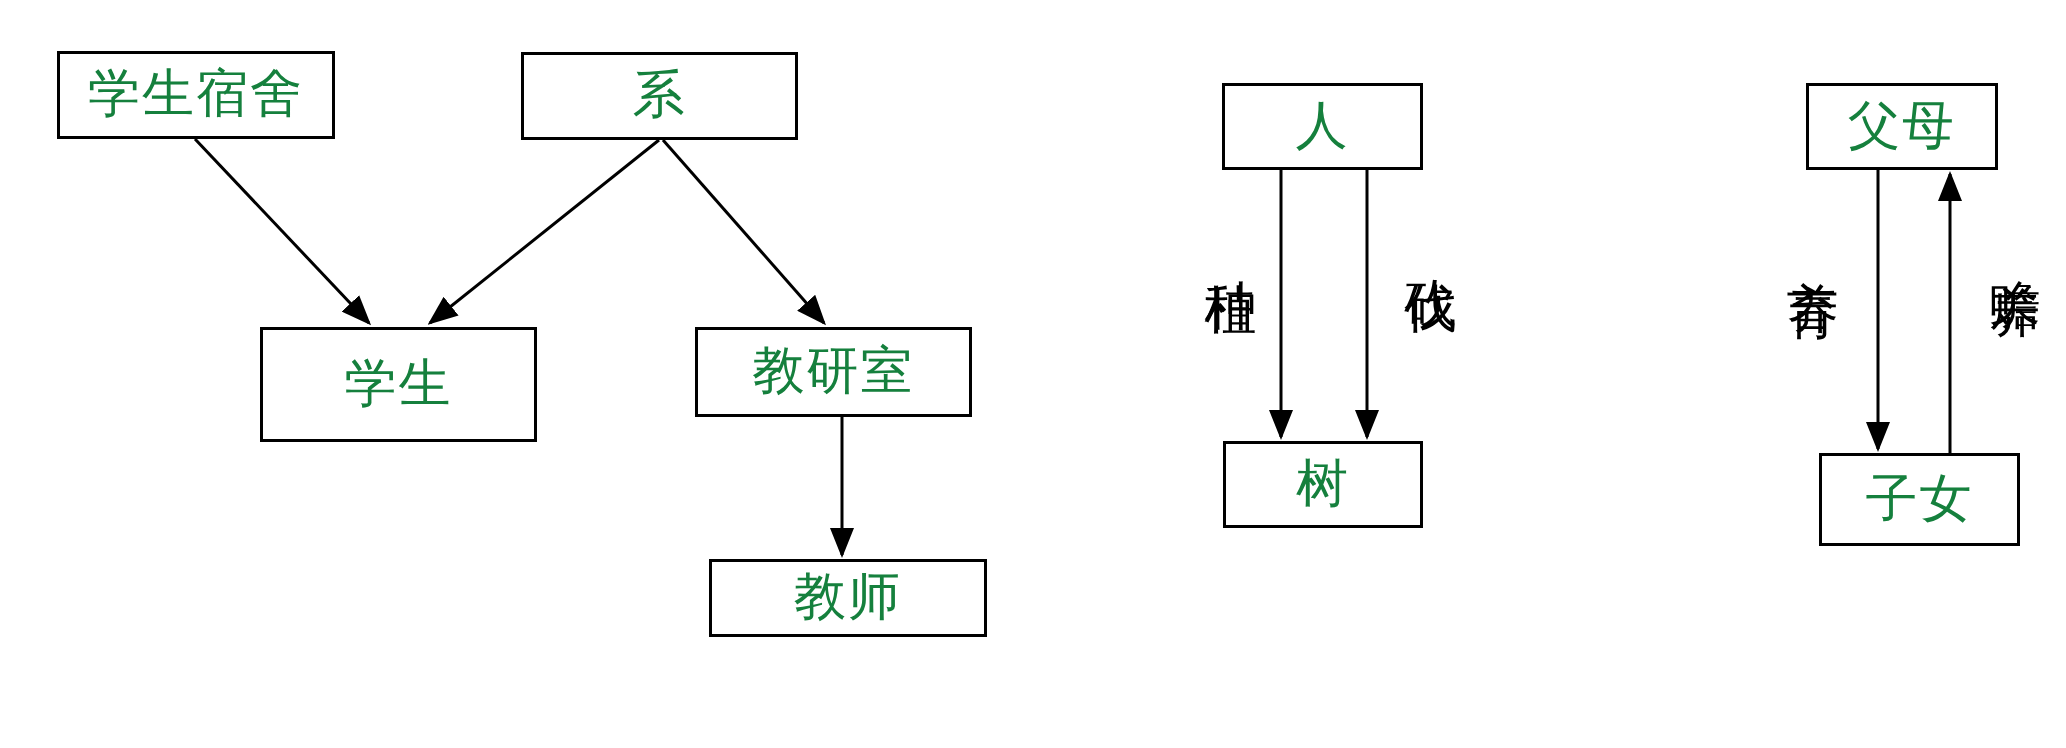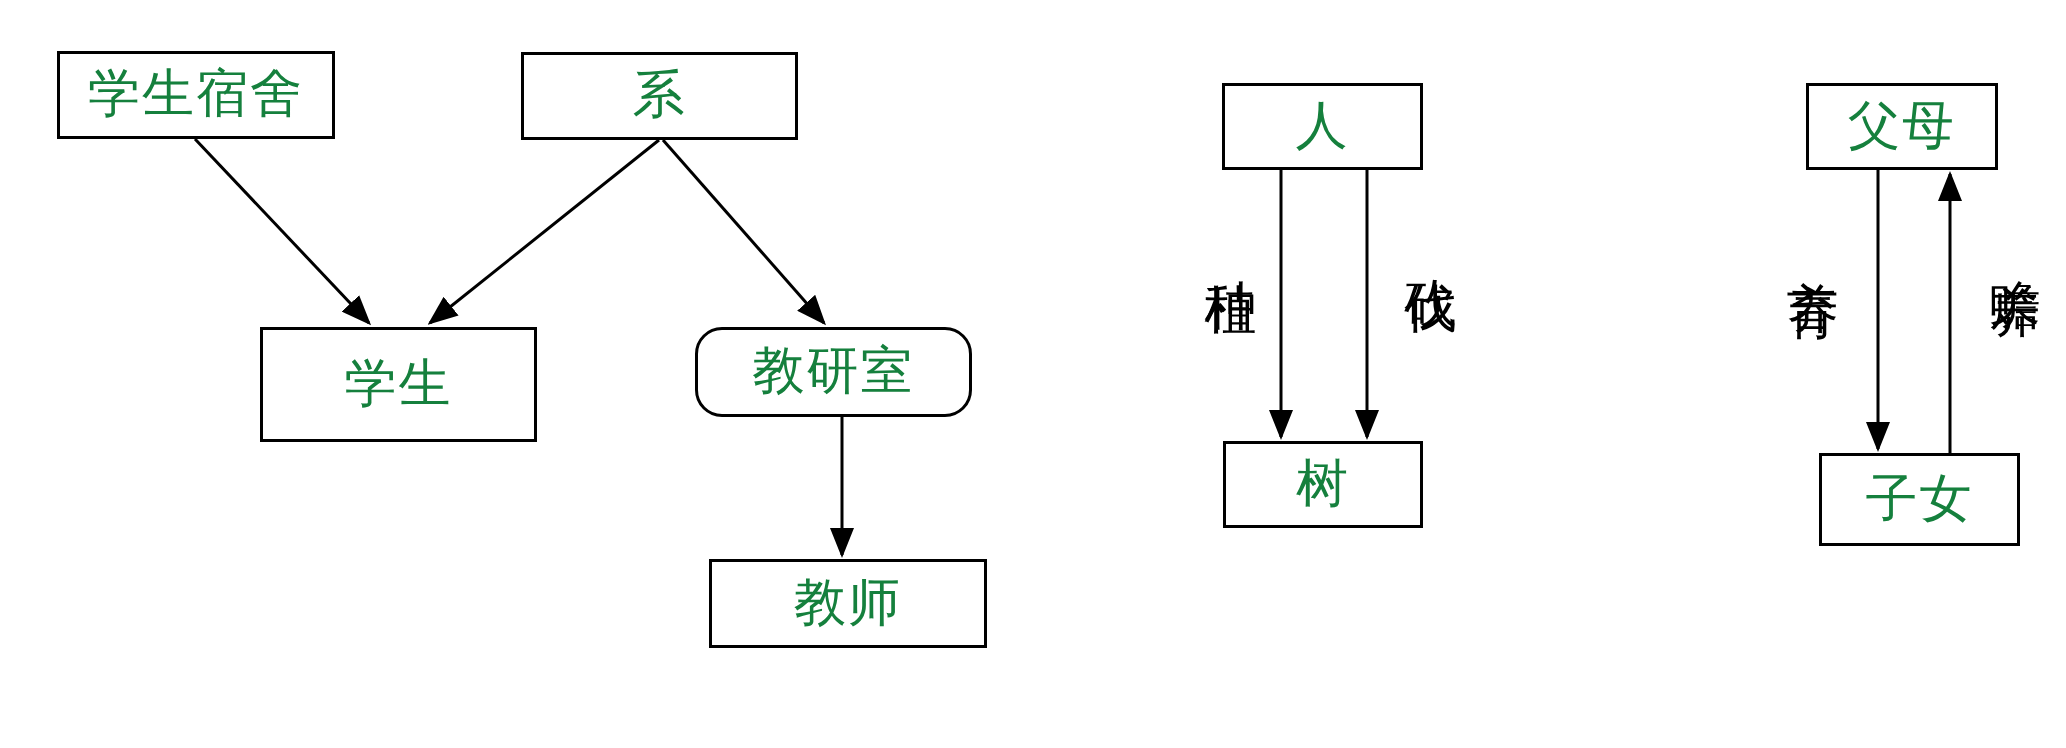--- a/index.html
+++ b/index.html
@@ -86,25 +86,25 @@
   </div>
 
   <div class="node" style="left:521px; top:52px; width:277px; height:88px;">
     <span class="node-label">系</span>
   </div>
 
   <div class="node" style="left:260px; top:327px; width:277px; height:115px;">
     <span class="node-label">学生</span>
   </div>
 
-  <div class="node" style="left:695px; top:327px; width:277px; height:90px;border-radius:27px;">
+  <div class="node" style="left:695px; top:327px; width:277px; height:90px;">
     <span class="node-label">教研室</span>
   </div>
 
-  <div class="node" style="left:709px; top:559px; width:278px; height:89px;">
+  <div class="node" style="left:709px; top:559px; width:278px; height:78px;">
     <span class="node-label">教师</span>
   </div>
 
   <div class="node" style="left:1222px; top:83px; width:201px; height:87px;">
     <span class="node-label">人</span>
   </div>
 
   <div class="node" style="left:1223px; top:441px; width:200px; height:87px;">
     <span class="node-label">树</span>
   </div>

